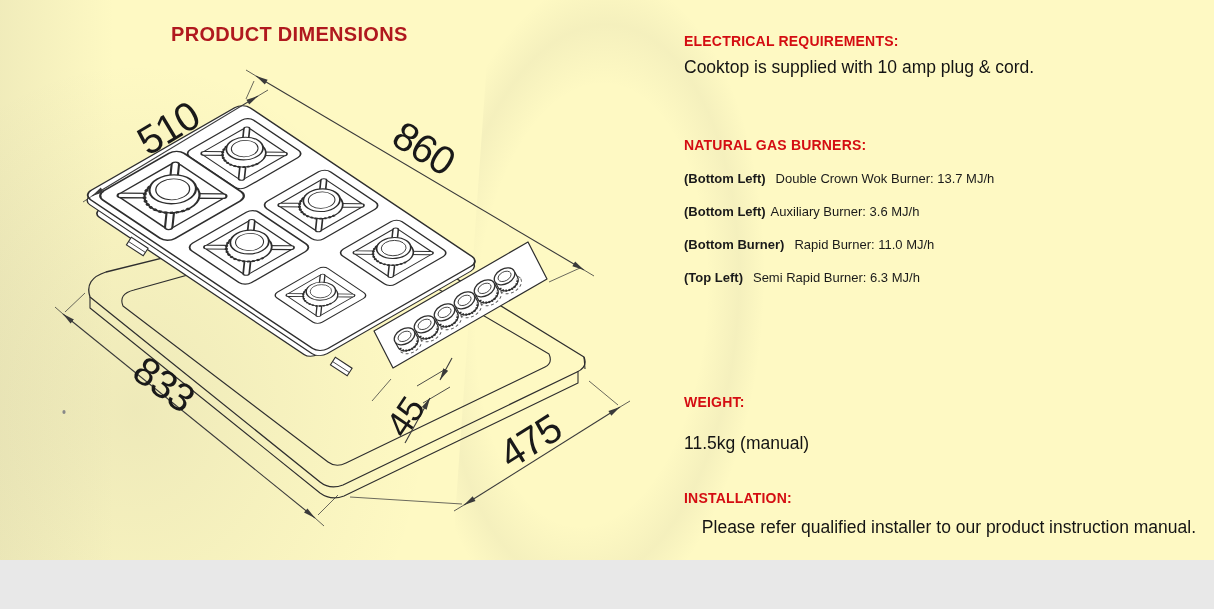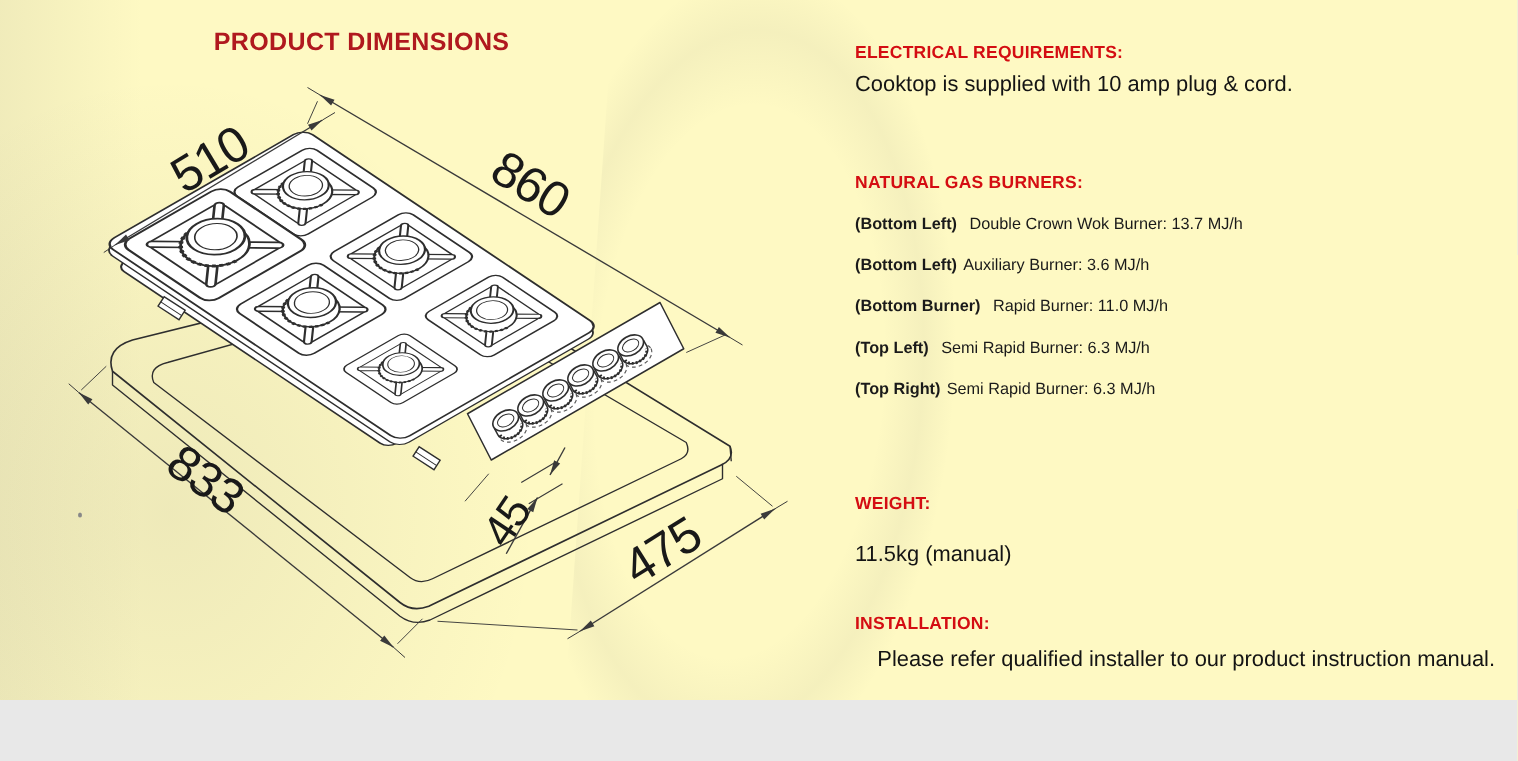--- a/index.html
+++ b/index.html
@@ -168,23 +168,20 @@
     </div>
     <div class="burner-row">
       <b>(Bottom Left)</b><span>Auxiliary Burner: 3.6 MJ/h</span>
     </div>
     <div class="burner-row">
       <b class="wide">(Bottom Burner)</b><span>Rapid Burner: 11.0 MJ/h</span>
     </div>
     <div class="burner-row">
       <b class="wide">(Top Left)</b><span>Semi Rapid Burner: 6.3 MJ/h</span>
     </div>
-    <div class="burner-row">
-      <b>(Top Right)</b><span>Semi Rapid Burner: 6.3 MJ/h</span>
-    </div>
   </div>
 
   <div class="sec-h" style="top:394px">WEIGHT:</div>
   <div class="sec-b" style="top:433px">11.5kg (manual)</div>
 
   <div class="sec-h" style="top:490px">INSTALLATION:</div>
   <div class="sec-b install-body" style="top:514px">Please refer qualified installer to our product instruction manual.</div>
 
 </div>
 

